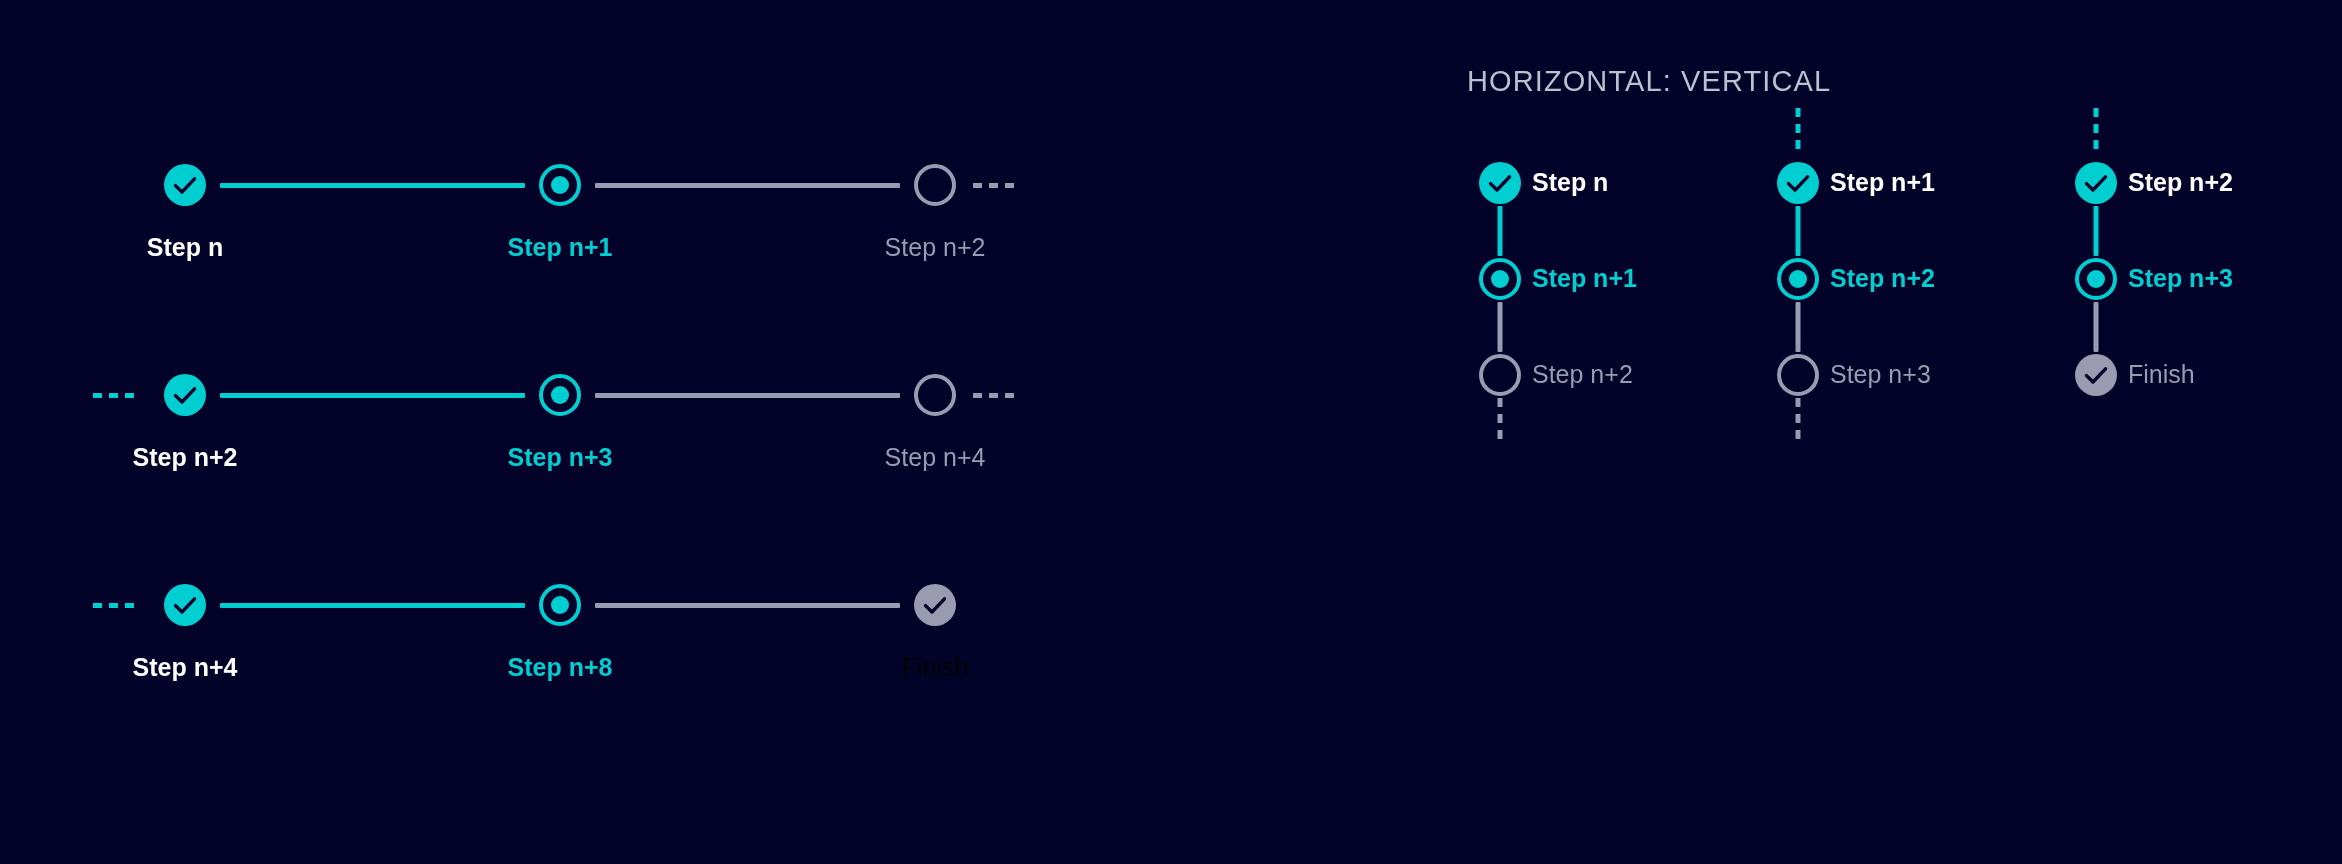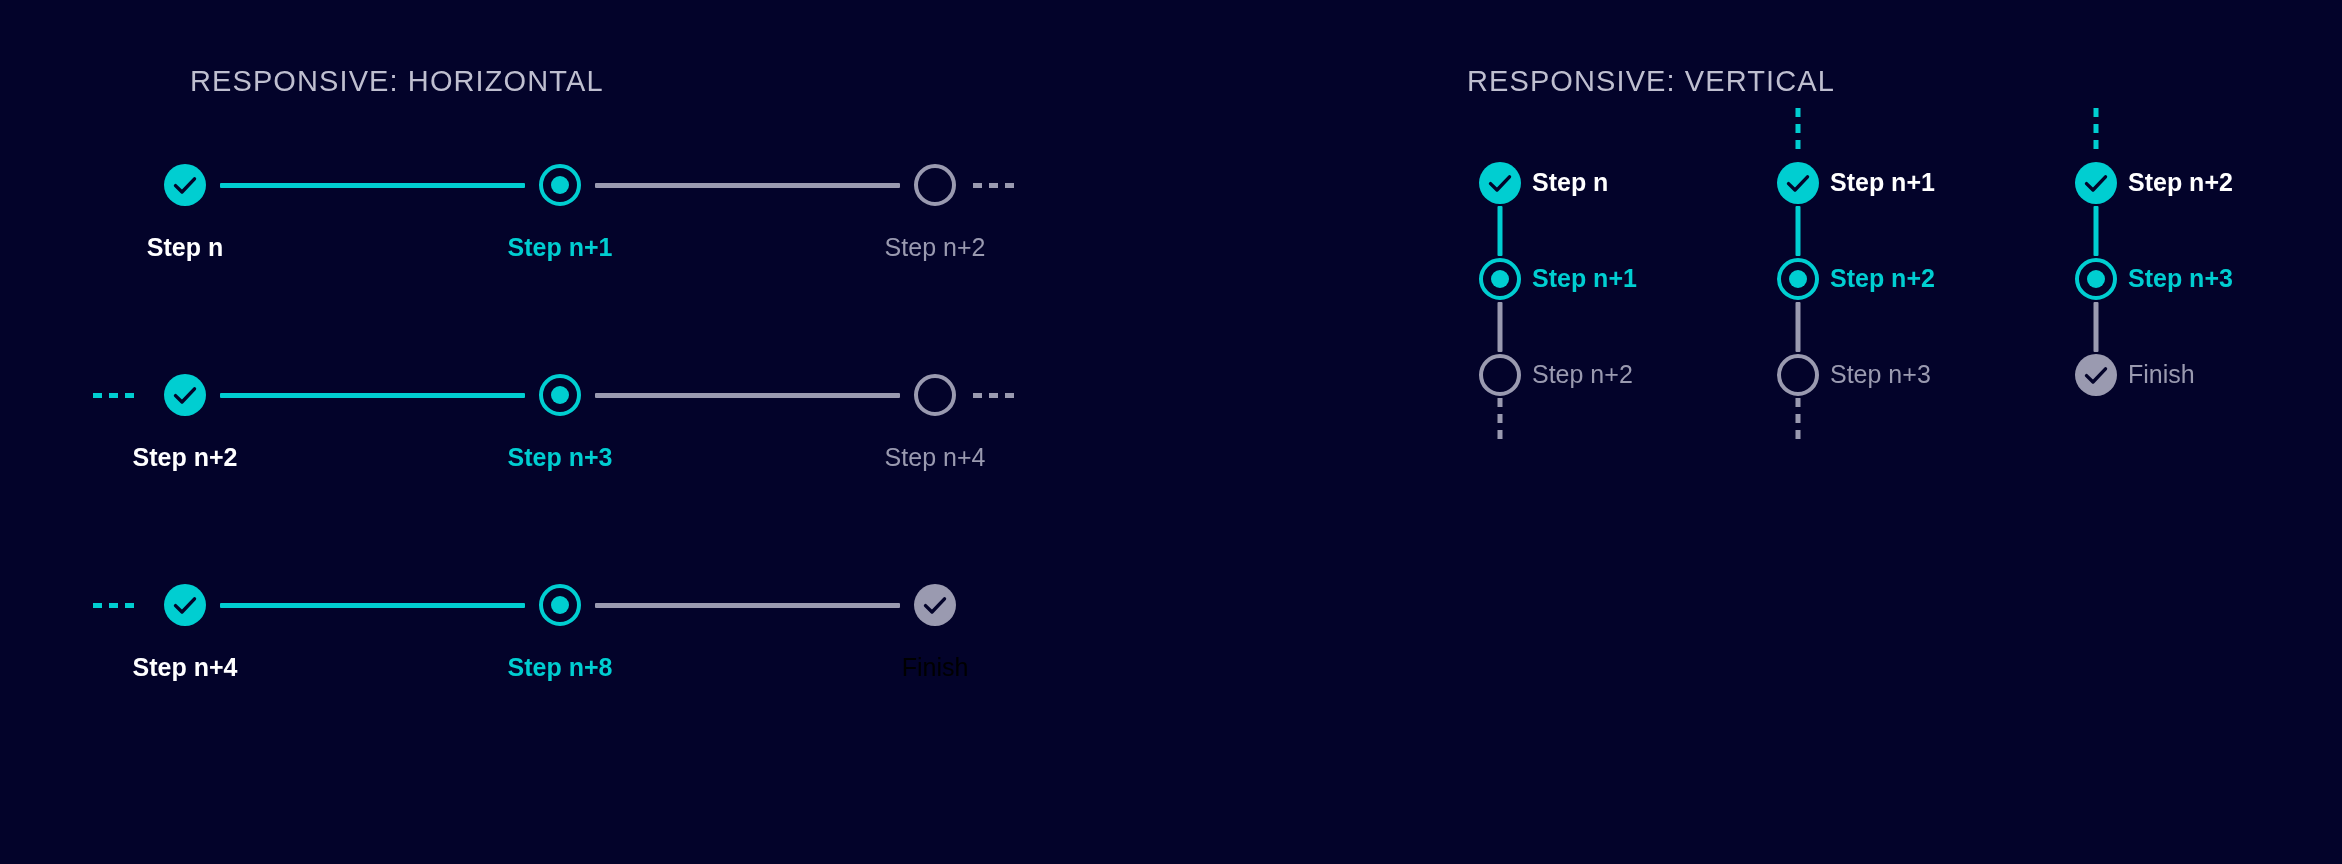--- a/index.html
+++ b/index.html
@@ -179,23 +179,22 @@
   .node.pending{
     background:transparent;
     border:4px solid var(--gray);
   }
 </style>
 </head>
 <body>
 
 <div class="canvas">
 
-  <div class="section-title" id="sec-h-title">RESPONSIVE: HORIZONTAL</div>
-
-  <div class="section-title" id="sec-v-title">RESPONSIVE: VERTICAL</div>
+
+  <div class="section-title" id="sec-v-title">HORIZONTAL: VERTICAL</div>
 
   <div class="h-section" id="h-section">
       <div class="h-row">
         <div class="h-track">
           <span class="h-conn seg0 cyan"></span>
           <span class="h-conn seg1 gray"></span>
           <span class="h-dash trail"></span>
           <span class="h-node p0">
             <span class="node done">
               <svg class="chk" viewBox="0 0 42 42" aria-hidden="true">

